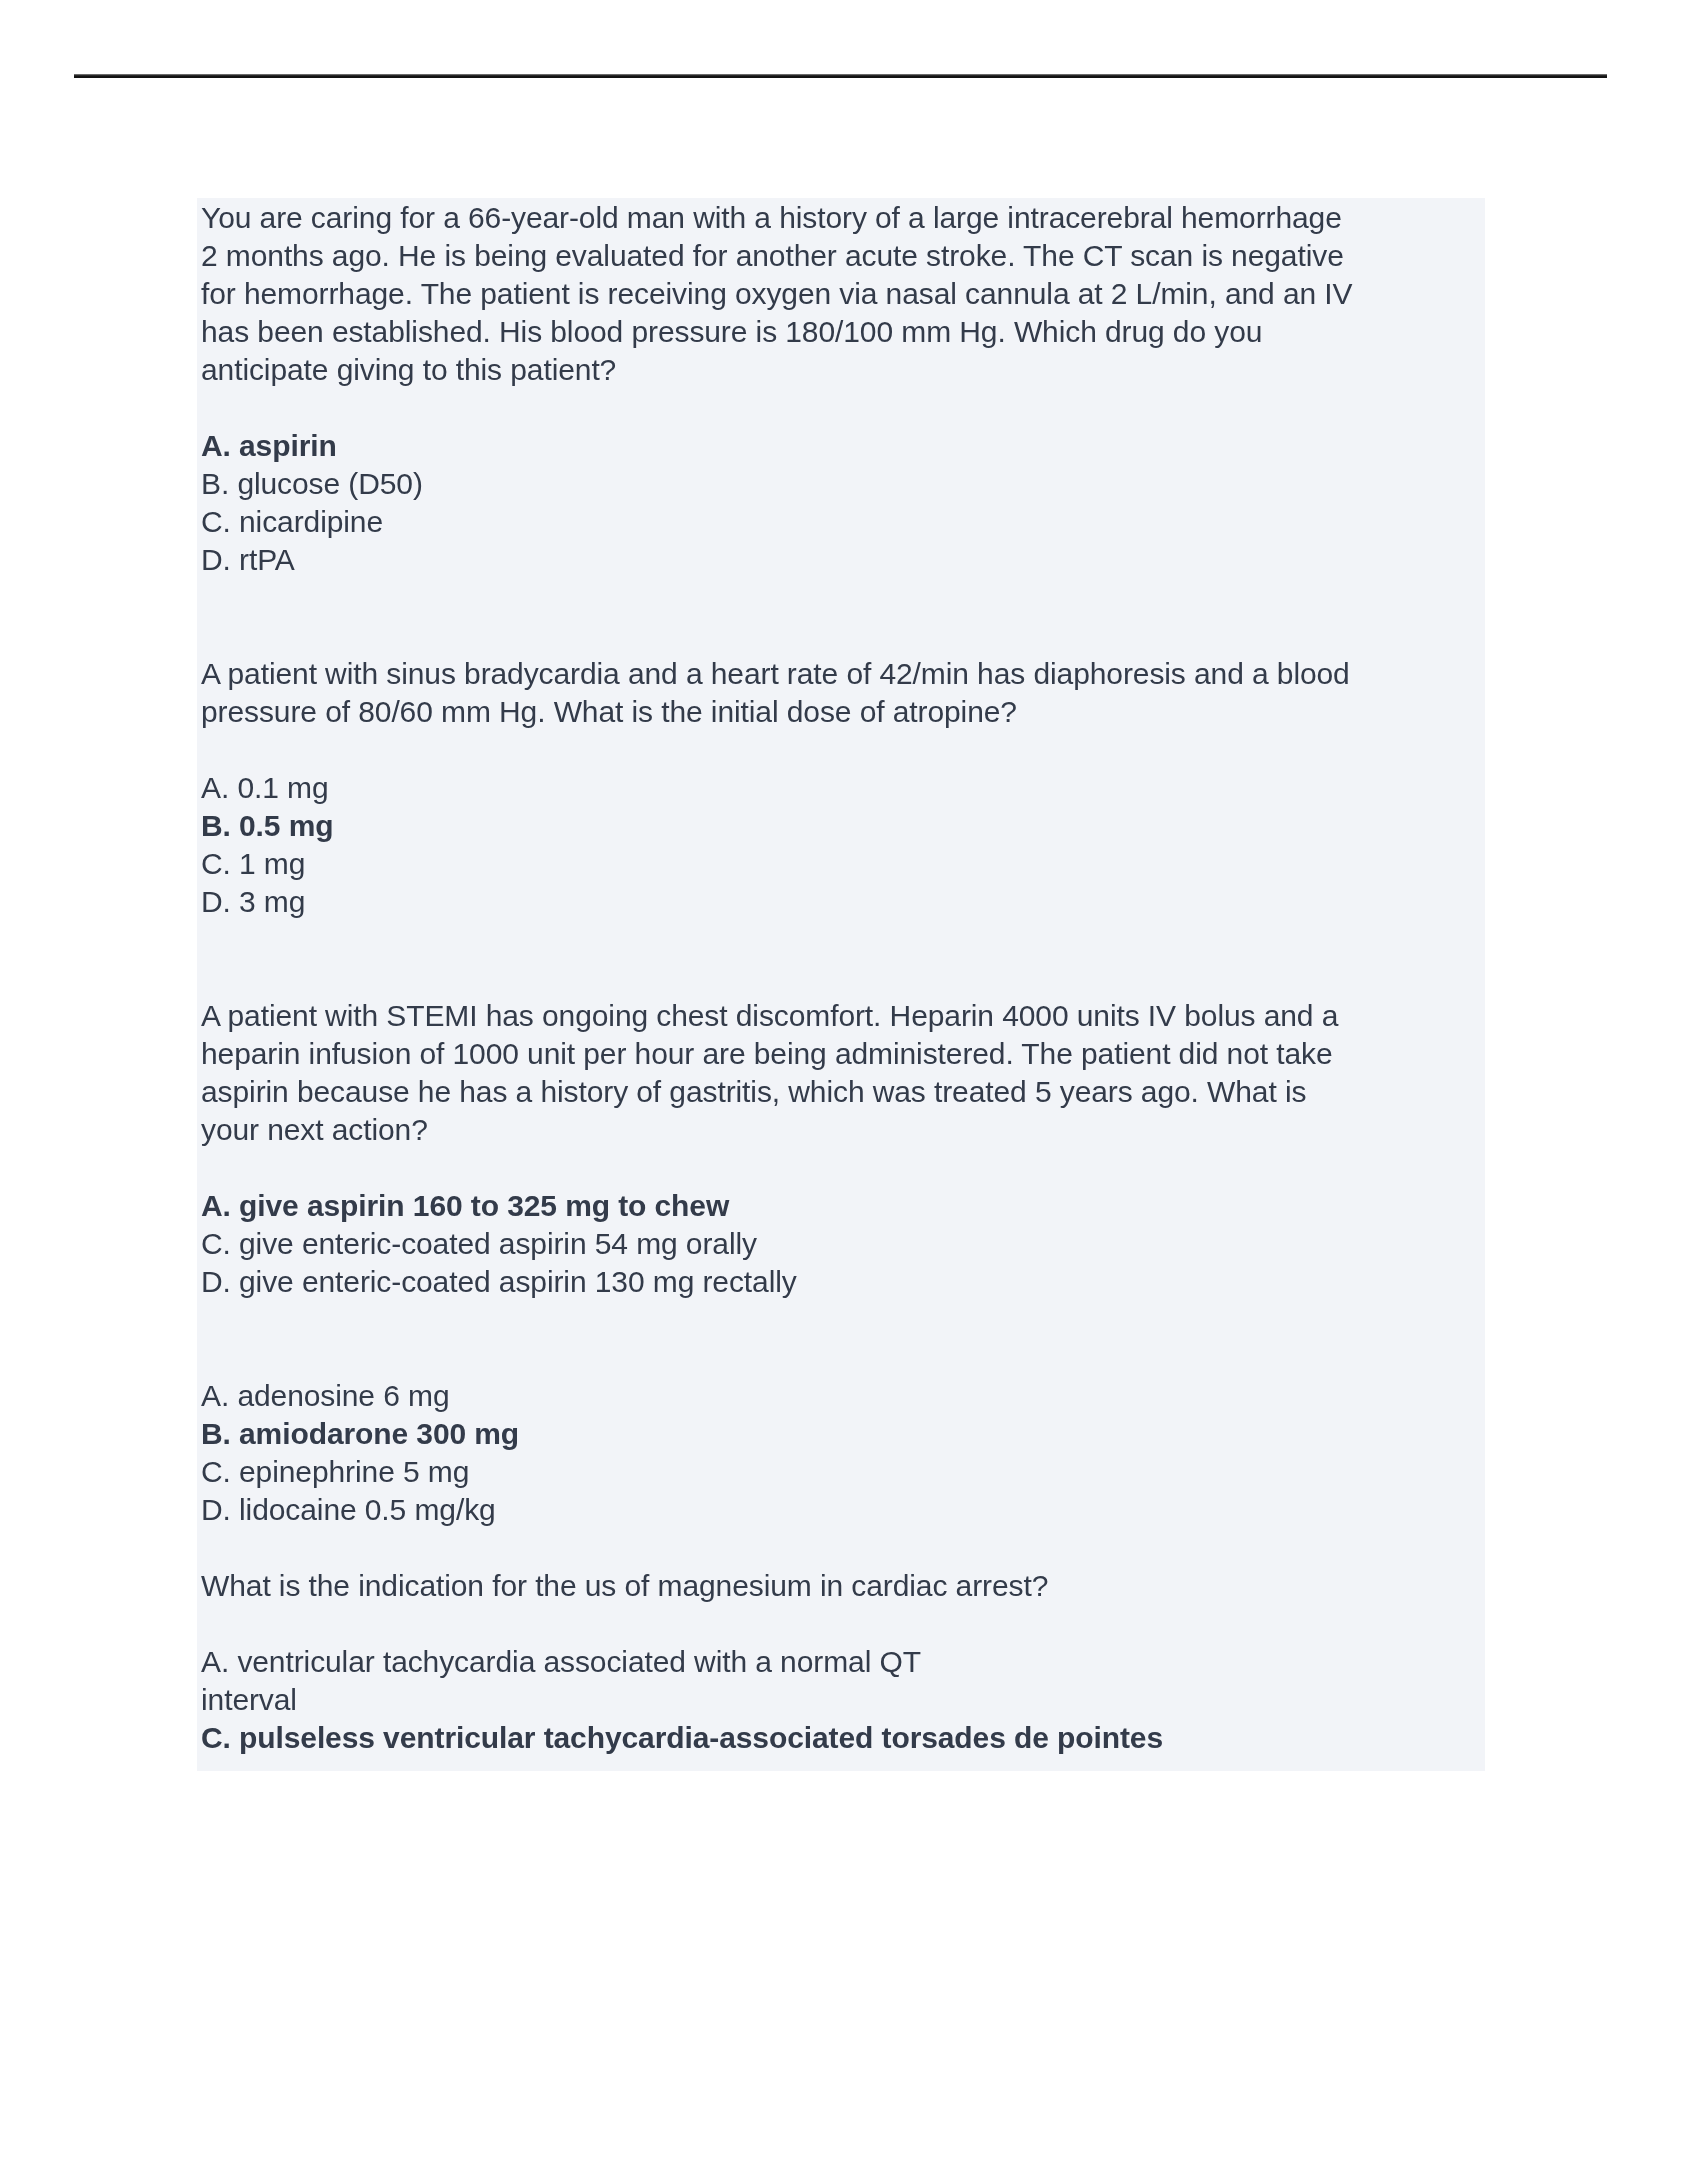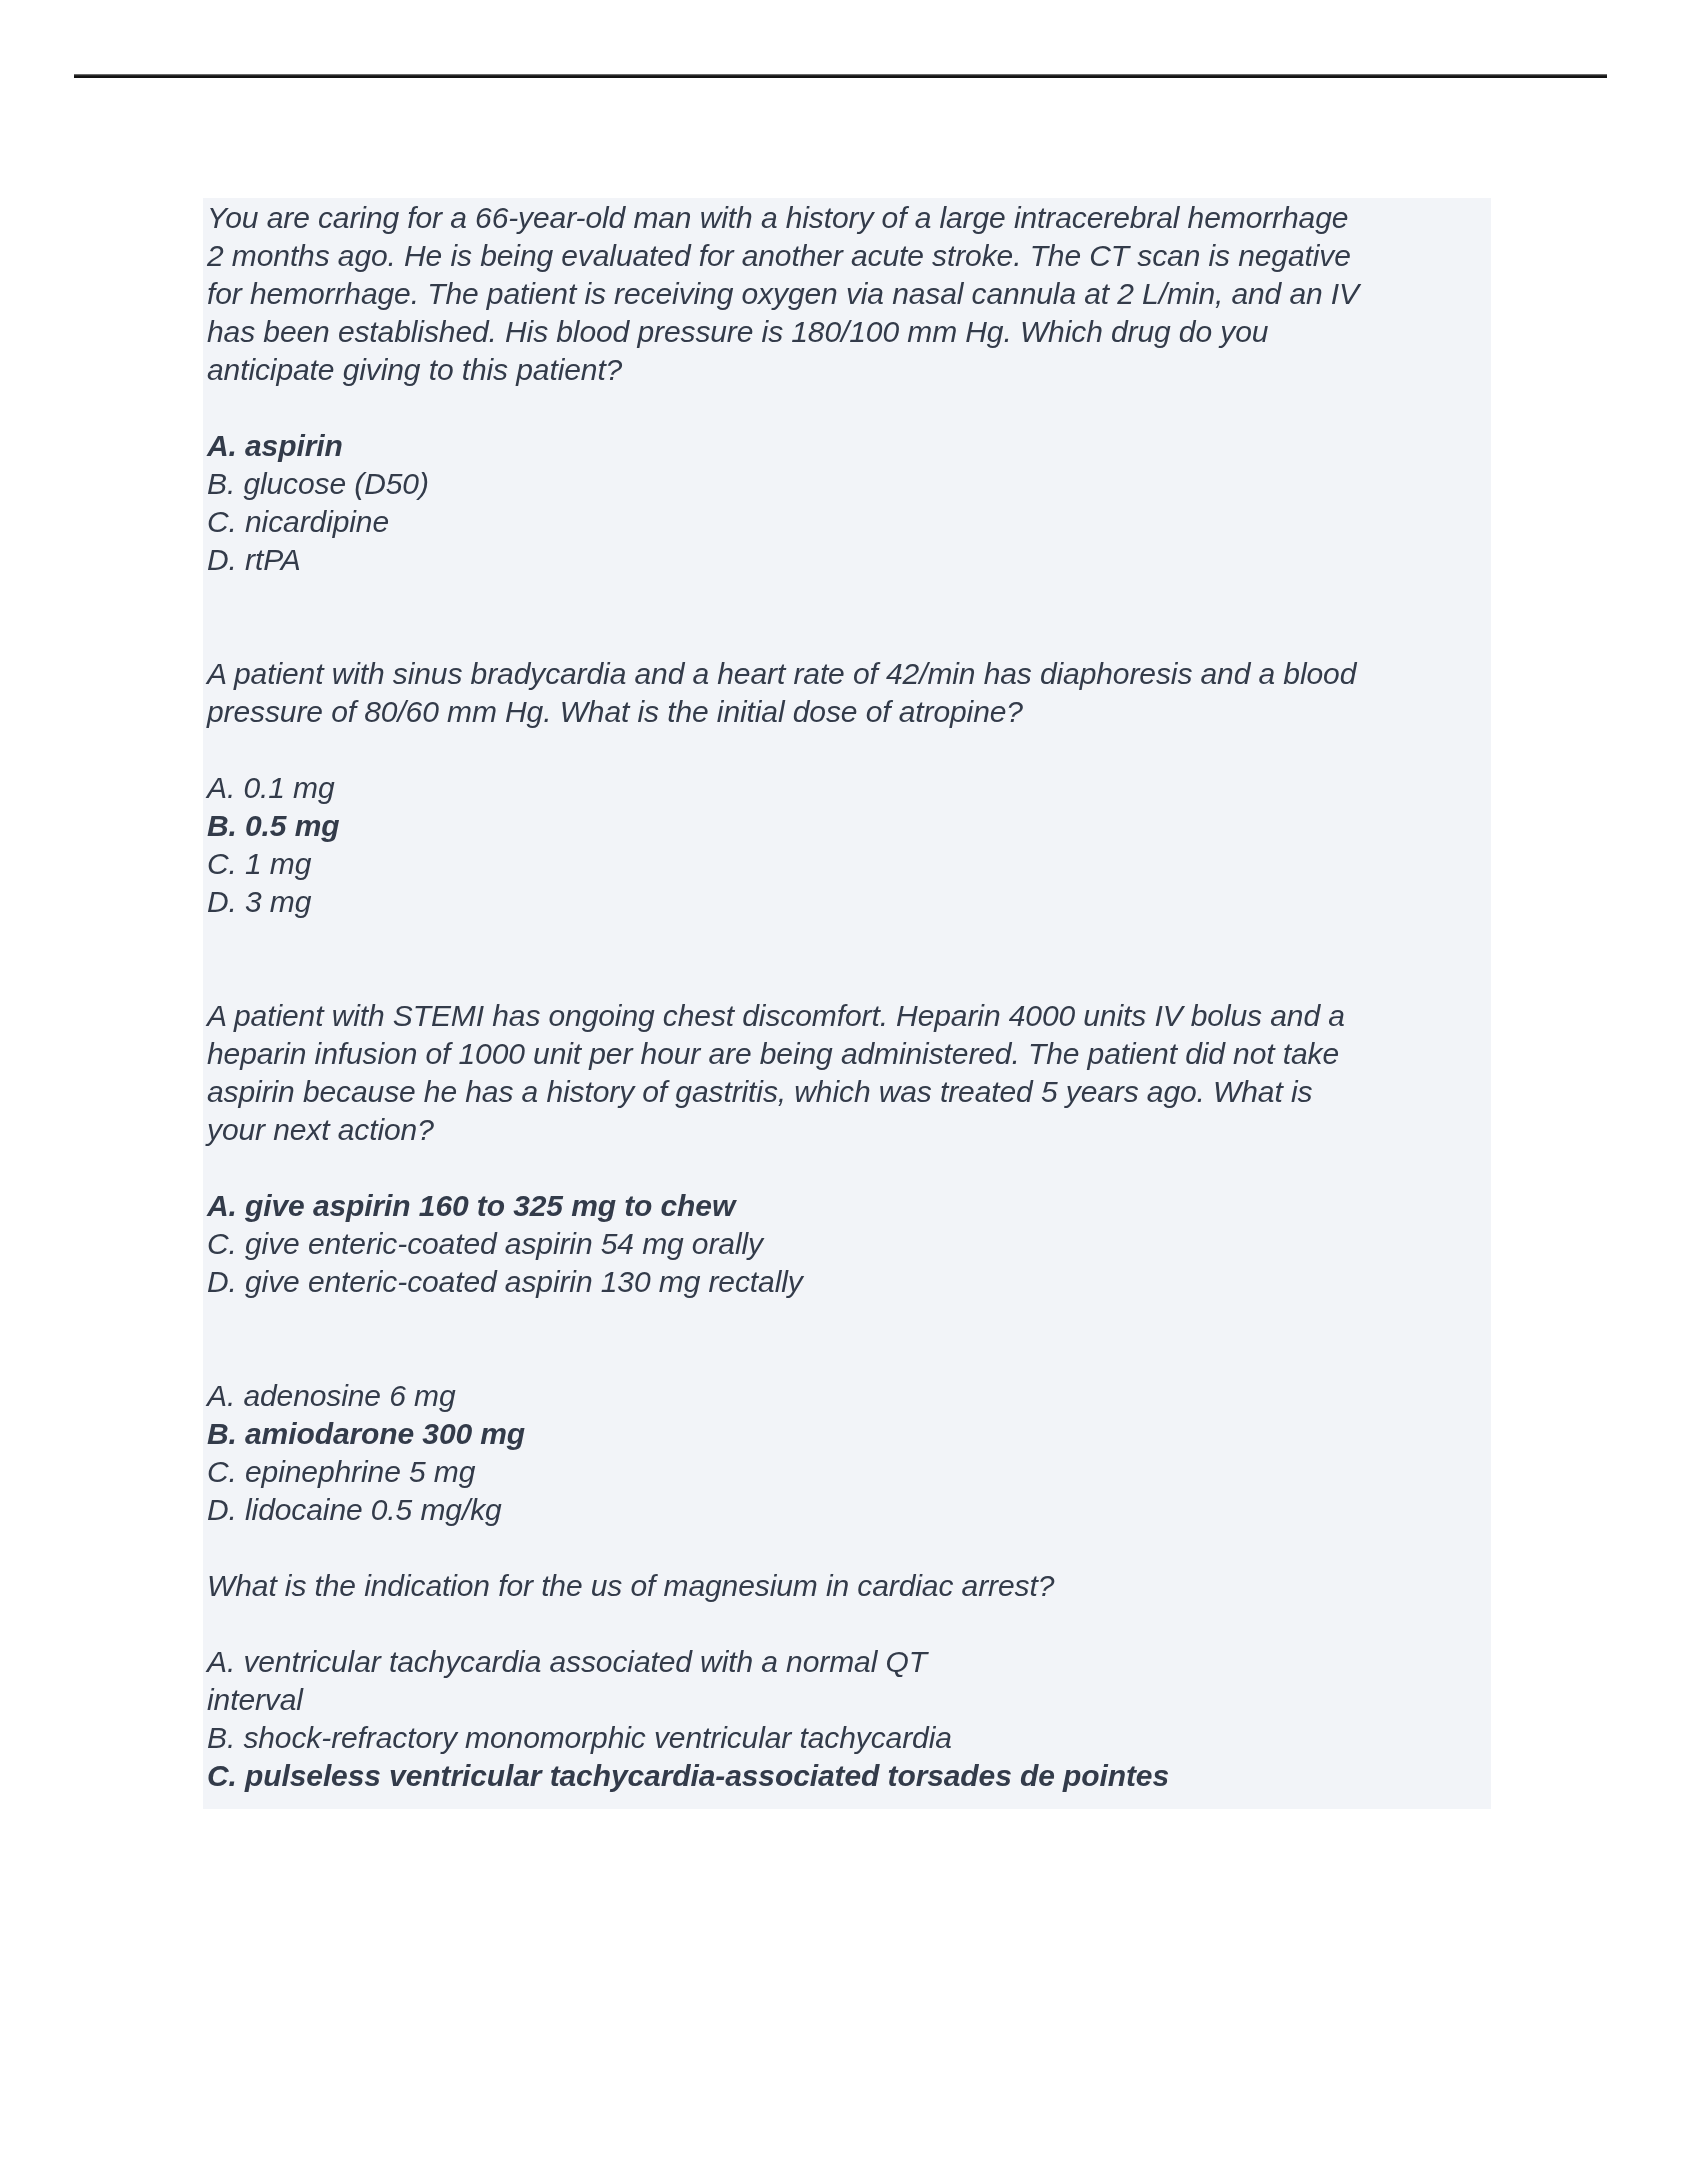--- a/index.html
+++ b/index.html
@@ -16,31 +16,30 @@
   .top-rule {
     position: absolute;
     left: 74px;
     top: 74px;
     width: 1533px;
     height: 4px;
     background: linear-gradient(#8b8b8b, #151515 45%, #111111);
   }
   .content-block {
     position: absolute;
-    left: 203px;
+    left: 197px;
     top: 198px;
     width: 1288px;
     box-sizing: border-box;
     padding: 1px 0 14px 4px;
     background: var(--block-bg, #f2f4f8);
     color: var(--text-color, #333b4a);
     font-size: 30px;
     line-height: 38px;
     letter-spacing: -0.1px;
-    font-style: italic;
   }
   .prompt {
     white-space: pre;
   }
   .option {
     white-space: pre;
   }
   .option.bold {
     font-weight: 700;
   }
@@ -87,16 +86,15 @@
     <div class="blank-line"></div>
     <div class="option">A. adenosine 6 mg</div>
     <div class="option bold">B. amiodarone 300 mg</div>
     <div class="option">C. epinephrine 5 mg</div>
     <div class="option">D. lidocaine 0.5 mg/kg</div>
     <div class="blank-line"></div>
     <div class="prompt">What is the indication for the us of magnesium in cardiac arrest?</div>
     <div class="blank-line"></div>
     <div class="option">A. ventricular tachycardia associated with a normal QT
 interval</div>
-    <div class="option">B. shock-refractory monomorphic ventricular tachycardia</div>
     <div class="option bold">C. pulseless ventricular tachycardia-associated torsades de pointes</div>
   </div>
 
 
 </body></html>

